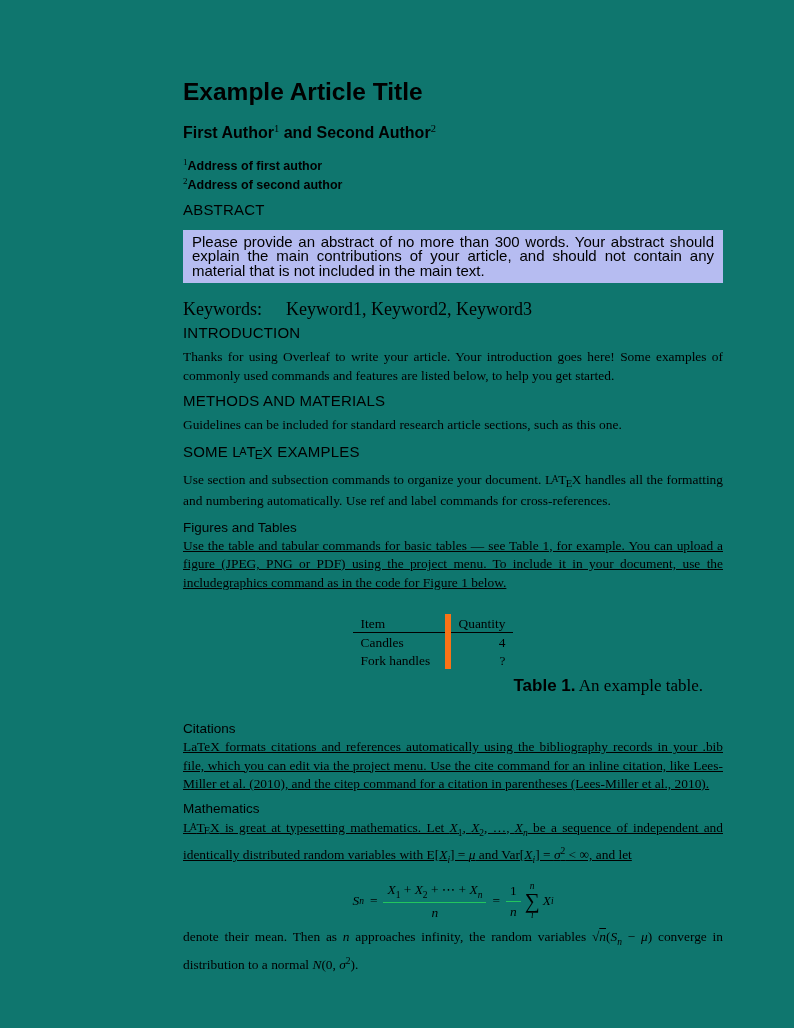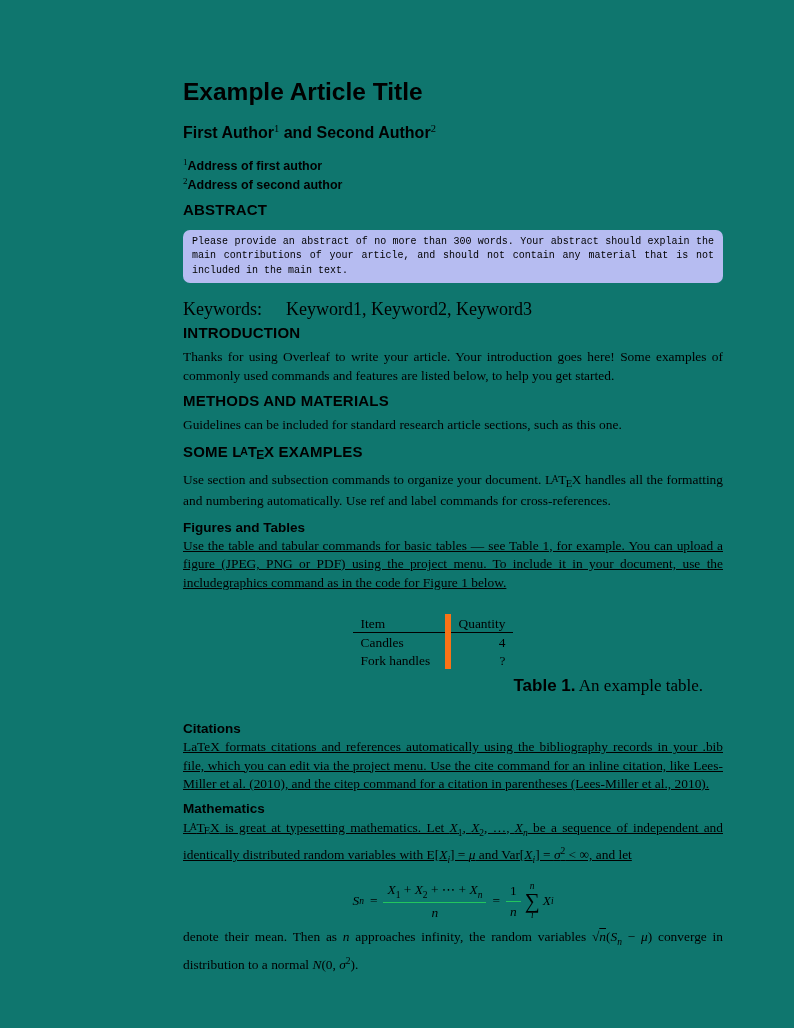--- a/index.html
+++ b/index.html
@@ -46,44 +46,43 @@
     line-height: 15px;
     margin-top: 13px;
   }
   .addresses sup {
     font-family: "Liberation Serif", serif;
     font-weight: normal;
     font-size: 9px;
   }
   h2.section {
     font-family: "Liberation Sans", sans-serif;
-    font-weight: bold;
+    font-weight: normal;
     font-size: 15px;
     line-height: 16px;
     letter-spacing: 0.2px;
     margin-top: 8px;
   }
   .h-abstract { margin-top: 25px; }
   .h-intro    { margin-top: 35px; }
   .h-methods  { margin-top: 14px; }
   .h-latex    { margin-top: 16px; }
   h3.subsection {
     font-family: "Liberation Sans", sans-serif;
-    font-weight: bold;
+    font-weight: normal;
     font-size: 13.5px;
     line-height: 15px;
   }
   .abstract-box {
     margin-top: 12px;
     padding: 5px 9px 5px 9px;
-    font-family: Liberation Mono, monospace;
-    font-size: 10px;
+    font-family: Liberation Sans, sans-serif;
+    font-size: 15px;
     line-height: 14.5px;
     text-align: justify;
-    border-radius: 7px;
   }
   .keywords {
     margin-top: 19px;
     font-size: 18px;
     line-height: 15px;
   }
   .keywords .kw-label { margin-right: 24px; }
   p.body {
     font-size: 13.4px;
     line-height: 18.5px;

